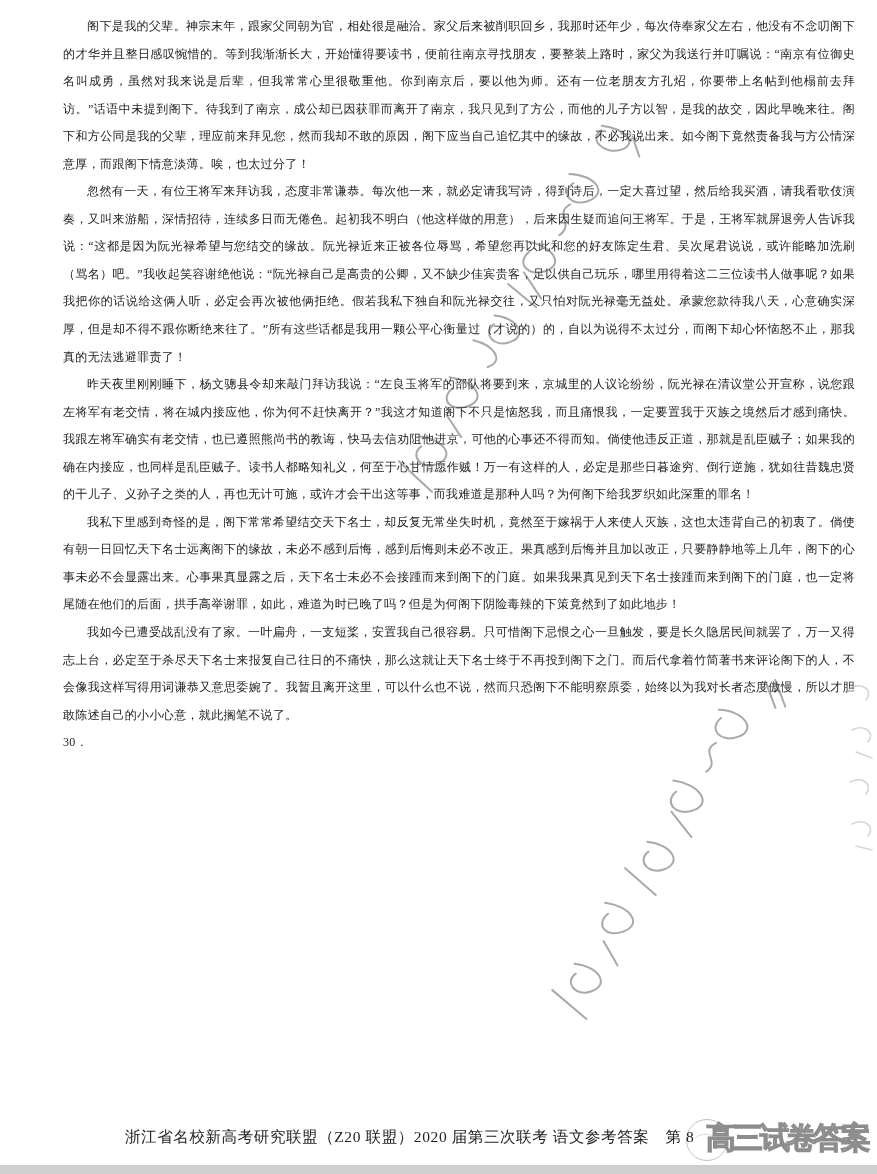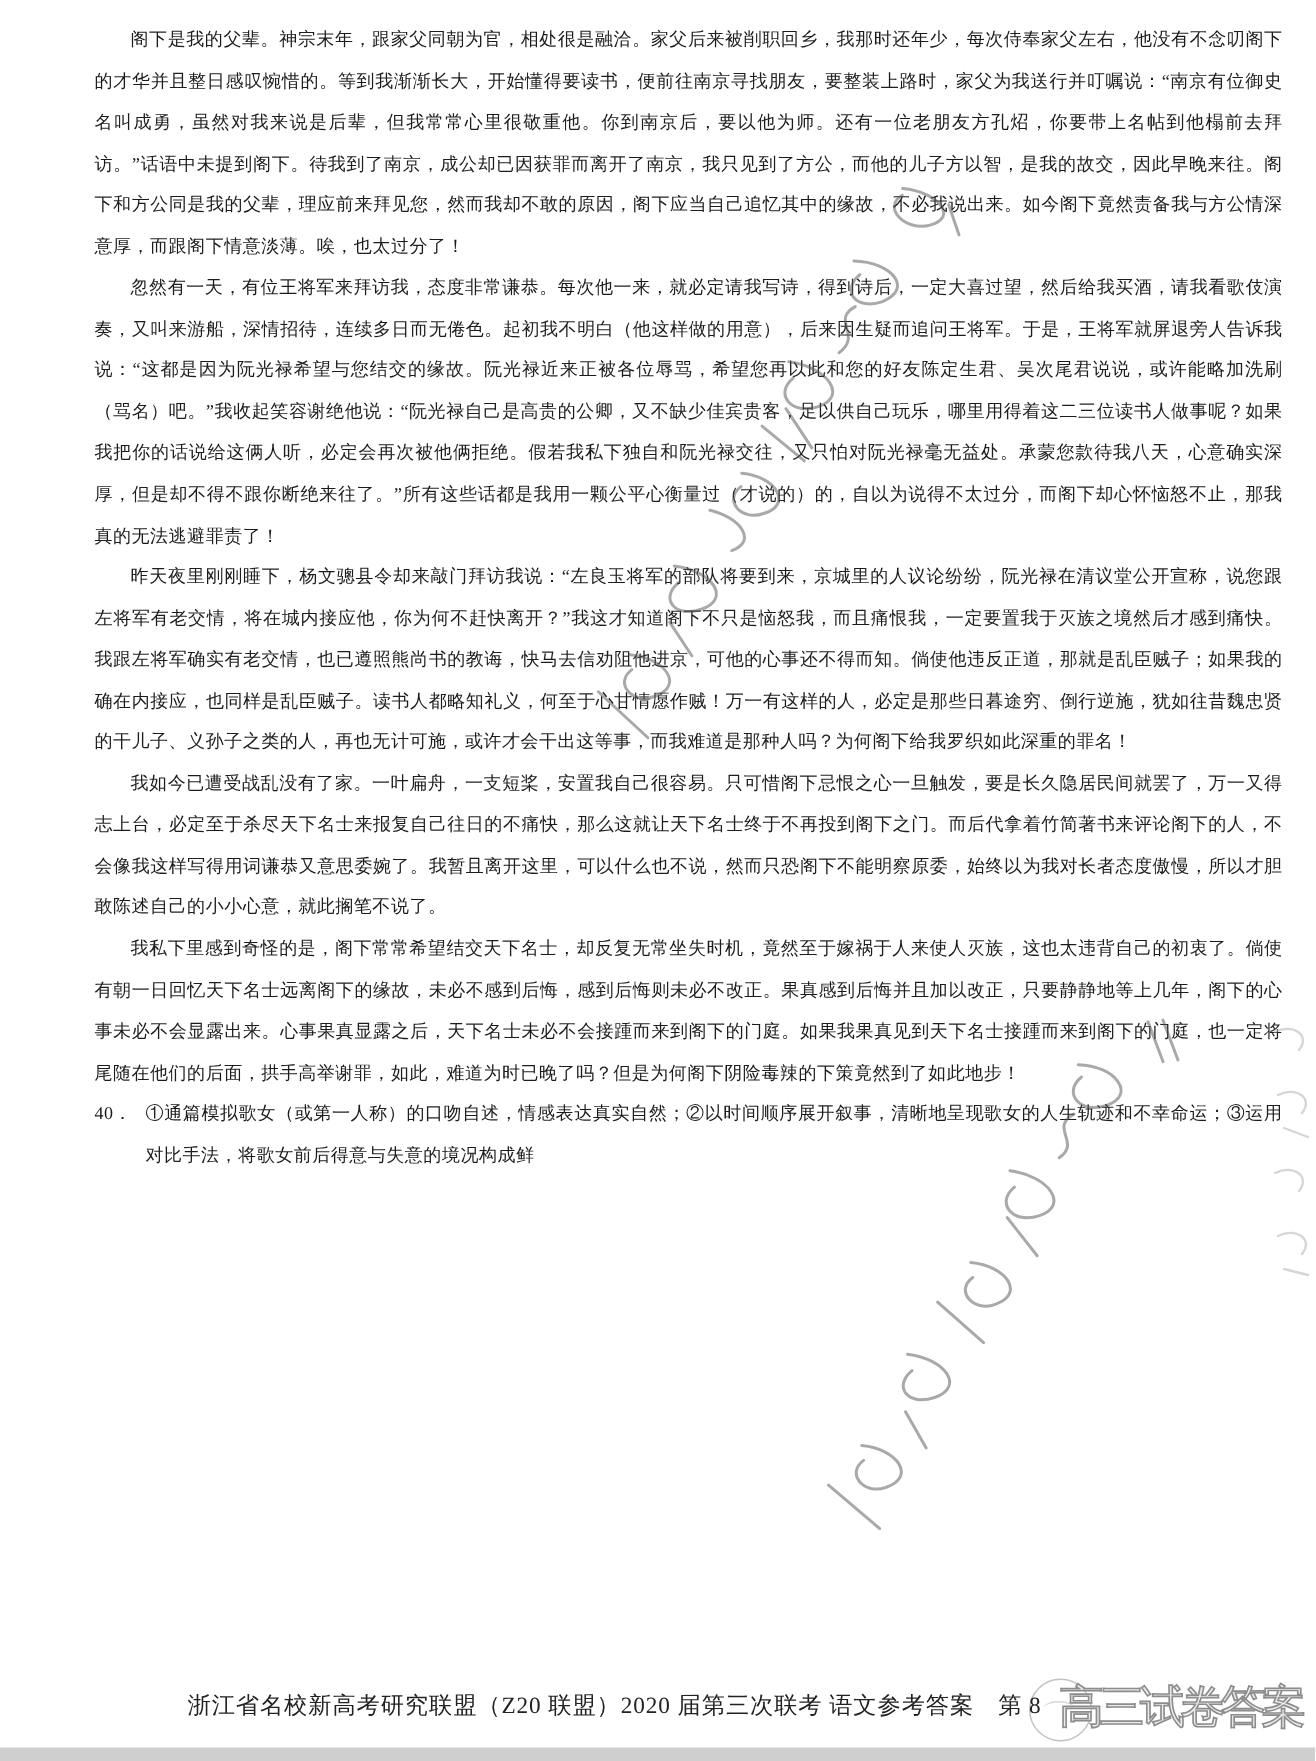--- a/index.html
+++ b/index.html
@@ -23,44 +23,43 @@
   }
   .stamp{
     position:absolute;left:686px;top:1119px;width:40px;height:40px;
     border:1.5px solid #9b9b9b;border-radius:50%;opacity:.6;
   }
   .stamp-inner{position:absolute;left:8px;top:14px;width:22px;height:10px;
     border-top:1.5px solid #a8a8a8;border-radius:50%;opacity:.8;}
   .outline-watermark{
     position:absolute;left:706px;top:1118px;
     font-family:"Liberation Sans","DejaVu Sans",sans-serif;
-    font-size:30px;font-weight:normal;letter-spacing:-3px;white-space:nowrap;
+    font-size:30px;font-weight:bold;letter-spacing:-3px;white-space:nowrap;
     color:#ececec;-webkit-text-stroke:1.1px #8d8d8d;
   }
   .scribble{position:absolute;pointer-events:none;}
   .scribble svg{display:block;}
   .rotA{transform:rotate(30deg);}
   .bottom-edge{position:absolute;left:0;top:1165px;width:877px;height:9px;background:#cfcfcf;}
 </style>
 </head>
 <body>
 
 <div class="page">
 
   <div class="content">
     <p class="para">阁下是我的父辈。神宗末年，跟家父同朝为官，相处很是融洽。家父后来被削职回乡，我那时还年少，每次侍奉家父左右，他没有不念叨阁下的才华并且整日感叹惋惜的。等到我渐渐长大，开始懂得要读书，便前往南京寻找朋友，要整装上路时，家父为我送行并叮嘱说：“南京有位御史名叫成勇，虽然对我来说是后辈，但我常常心里很敬重他。你到南京后，要以他为师。还有一位老朋友方孔炤，你要带上名帖到他榻前去拜访。”话语中未提到阁下。待我到了南京，成公却已因获罪而离开了南京，我只见到了方公，而他的儿子方以智，是我的故交，因此早晚来往。阁下和方公同是我的父辈，理应前来拜见您，然而我却不敢的原因，阁下应当自己追忆其中的缘故，不必我说出来。如今阁下竟然责备我与方公情深意厚，而跟阁下情意淡薄。唉，也太过分了！</p>
     <p class="para">忽然有一天，有位王将军来拜访我，态度非常谦恭。每次他一来，就必定请我写诗，得到诗后，一定大喜过望，然后给我买酒，请我看歌伎演奏，又叫来游船，深情招待，连续多日而无倦色。起初我不明白（他这样做的用意），后来因生疑而追问王将军。于是，王将军就屏退旁人告诉我说：“这都是因为阮光禄希望与您结交的缘故。阮光禄近来正被各位辱骂，希望您再以此和您的好友陈定生君、吴次尾君说说，或许能略加洗刷（骂名）吧。”我收起笑容谢绝他说：“阮光禄自己是高贵的公卿，又不缺少佳宾贵客，足以供自己玩乐，哪里用得着这二三位读书人做事呢？如果我把你的话说给这俩人听，必定会再次被他俩拒绝。假若我私下独自和阮光禄交往，又只怕对阮光禄毫无益处。承蒙您款待我八天，心意确实深厚，但是却不得不跟你断绝来往了。”所有这些话都是我用一颗公平心衡量过（才说的）的，自以为说得不太过分，而阁下却心怀恼怒不止，那我真的无法逃避罪责了！</p>
     <p class="para">昨天夜里刚刚睡下，杨文骢县令却来敲门拜访我说：“左良玉将军的部队将要到来，京城里的人议论纷纷，阮光禄在清议堂公开宣称，说您跟左将军有老交情，将在城内接应他，你为何不赶快离开？”我这才知道阁下不只是恼怒我，而且痛恨我，一定要置我于灭族之境然后才感到痛快。我跟左将军确实有老交情，也已遵照熊尚书的教诲，快马去信劝阻他进京，可他的心事还不得而知。倘使他违反正道，那就是乱臣贼子；如果我的确在内接应，也同样是乱臣贼子。读书人都略知礼义，何至于心甘情愿作贼！万一有这样的人，必定是那些日暮途穷、倒行逆施，犹如往昔魏忠贤的干儿子、义孙子之类的人，再也无计可施，或许才会干出这等事，而我难道是那种人吗？为何阁下给我罗织如此深重的罪名！</p>
+    <p class="para">我私下里感到奇怪的是，阁下常常希望结交天下名士，却反复无常坐失时机，竟然至于嫁祸于人来使人灭族，这也太违背自己的初衷了。倘使有朝一日回忆天下名士远离阁下的缘故，未必不感到后悔，感到后悔则未必不改正。果真感到后悔并且加以改正，只要静静地等上几年，阁下的心事未必不会显露出来。心事果真显露之后，天下名士未必不会接踵而来到阁下的门庭。如果我果真见到天下名士接踵而来到阁下的门庭，也一定将尾随在他们的后面，拱手高举谢罪，如此，难道为时已晚了吗？但是为何阁下阴险毒辣的下策竟然到了如此地步！</p>
     <p class="para">我如今已遭受战乱没有了家。一叶扁舟，一支短桨，安置我自己很容易。只可惜阁下忌恨之心一旦触发，要是长久隐居民间就罢了，万一又得志上台，必定至于杀尽天下名士来报复自己往日的不痛快，那么这就让天下名士终于不再投到阁下之门。而后代拿着竹简著书来评论阁下的人，不会像我这样写得用词谦恭又意思委婉了。我暂且离开这里，可以什么也不说，然而只恐阁下不能明察原委，始终以为我对长者态度傲慢，所以才胆敢陈述自己的小小心意，就此搁笔不说了。</p>
-    <p class="para">我私下里感到奇怪的是，阁下常常希望结交天下名士，却反复无常坐失时机，竟然至于嫁祸于人来使人灭族，这也太违背自己的初衷了。倘使有朝一日回忆天下名士远离阁下的缘故，未必不感到后悔，感到后悔则未必不改正。果真感到后悔并且加以改正，只要静静地等上几年，阁下的心事未必不会显露出来。心事果真显露之后，天下名士未必不会接踵而来到阁下的门庭。如果我果真见到天下名士接踵而来到阁下的门庭，也一定将尾随在他们的后面，拱手高举谢罪，如此，难道为时已晚了吗？但是为何阁下阴险毒辣的下策竟然到了如此地步！</p>
 
 
     <div class="q20">
-      <span class="qnum">40．</span>
-      <span>①通篇模拟歌女（或第一人称）的口吻自述，情感表达真实自然；②以时间顺序展开叙事，清晰地呈现歌女的人生轨迹和不幸命运；③运用对比手法，将歌女前后得意与失意的境况构成鲜</span>
+      <span class="qnum">30．</span>
     </div>
   </div>
 
   <div class="scribble rotA" style="left:470px;top:95px;width:90px;height:430px;">
     <svg width="90" height="430" viewBox="0 0 90 430" fill="none" stroke="#555" stroke-width="2" stroke-linecap="round" opacity="0.5">
       <path d="M28,12 C50,2 70,10 56,24 C44,36 22,30 30,16 M60,6 l16,14"></path>
       <path d="M24,70 C46,58 68,66 54,84 C42,98 26,92 32,76 M40,96 C30,112 54,110 46,128"></path>
       <path d="M20,150 C44,140 66,150 52,166 C40,180 22,174 28,158 M34,178 l28,14 M26,196 l36,6"></path>
       <path d="M30,230 C52,220 70,232 56,246 C46,258 28,252 34,238 M24,262 C44,256 62,264 50,278"></path>
       <path d="M22,306 C46,296 66,306 52,322 C40,336 24,330 30,314 M38,340 l24,12"></path>

